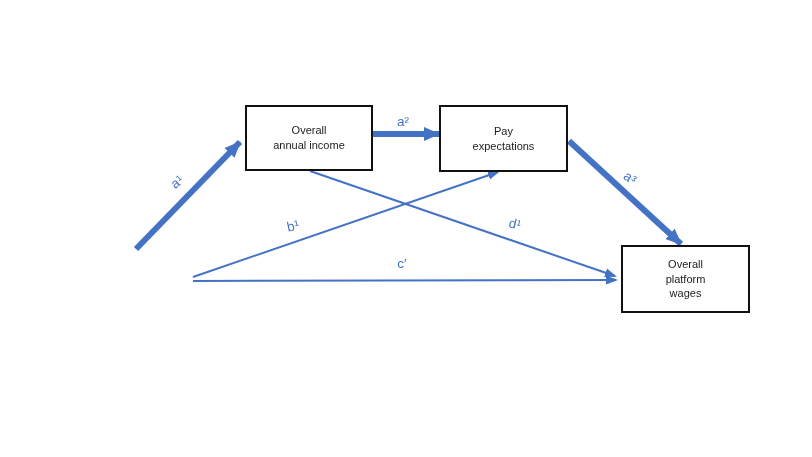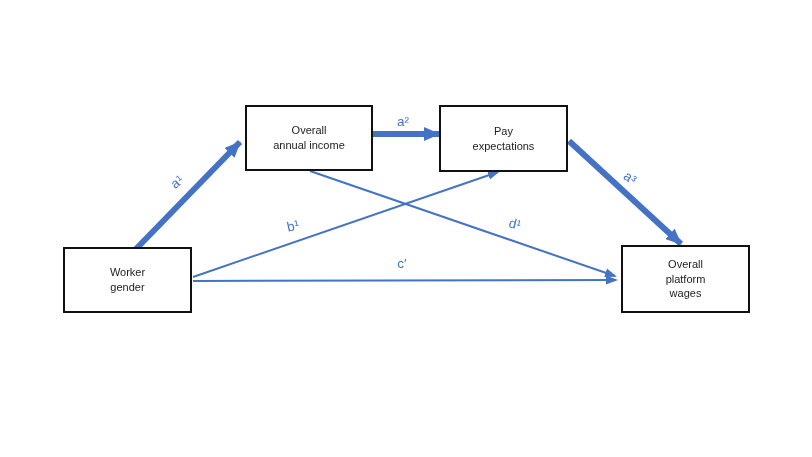--- a/index.html
+++ b/index.html
@@ -54,24 +54,20 @@
       </marker>
     </defs>
     <line class="thick" x1="136" y1="249" x2="240" y2="142" marker-end="url(#mThick)"></line>
     <line class="thick" x1="373" y1="134" x2="439" y2="134" marker-end="url(#mThick)"></line>
     <line class="thick" x1="569" y1="141" x2="681" y2="244" marker-end="url(#mThick)"></line>
     <line class="thin" x1="193" y1="277" x2="498" y2="172" marker-end="url(#mThin)"></line>
     <line class="thin" x1="310" y1="171" x2="615" y2="276" marker-end="url(#mThin)"></line>
     <line class="thin" x1="193" y1="281" x2="616" y2="280" marker-end="url(#mThin)"></line>
   </svg>
 
-  <div class="node node-worker">
-    <span>Worker
-gender</span>
-  </div>
   <div class="node node-income">
     <span>Overall
 annual income</span>
   </div>
   <div class="node node-pay">
     <span>Pay
 expectations</span>
   </div>
   <div class="node node-wages">
     <span>Overall

